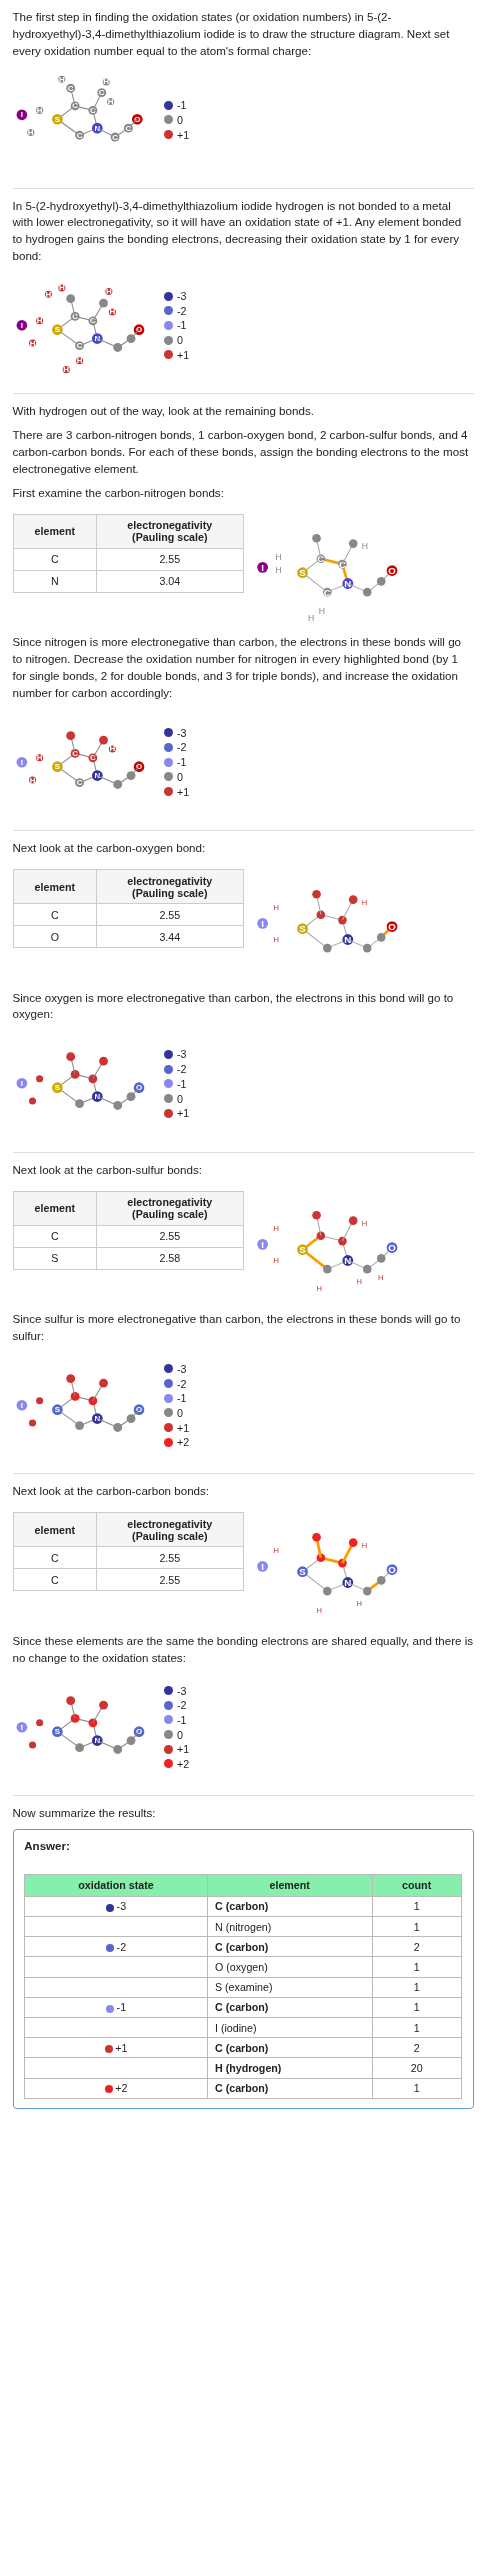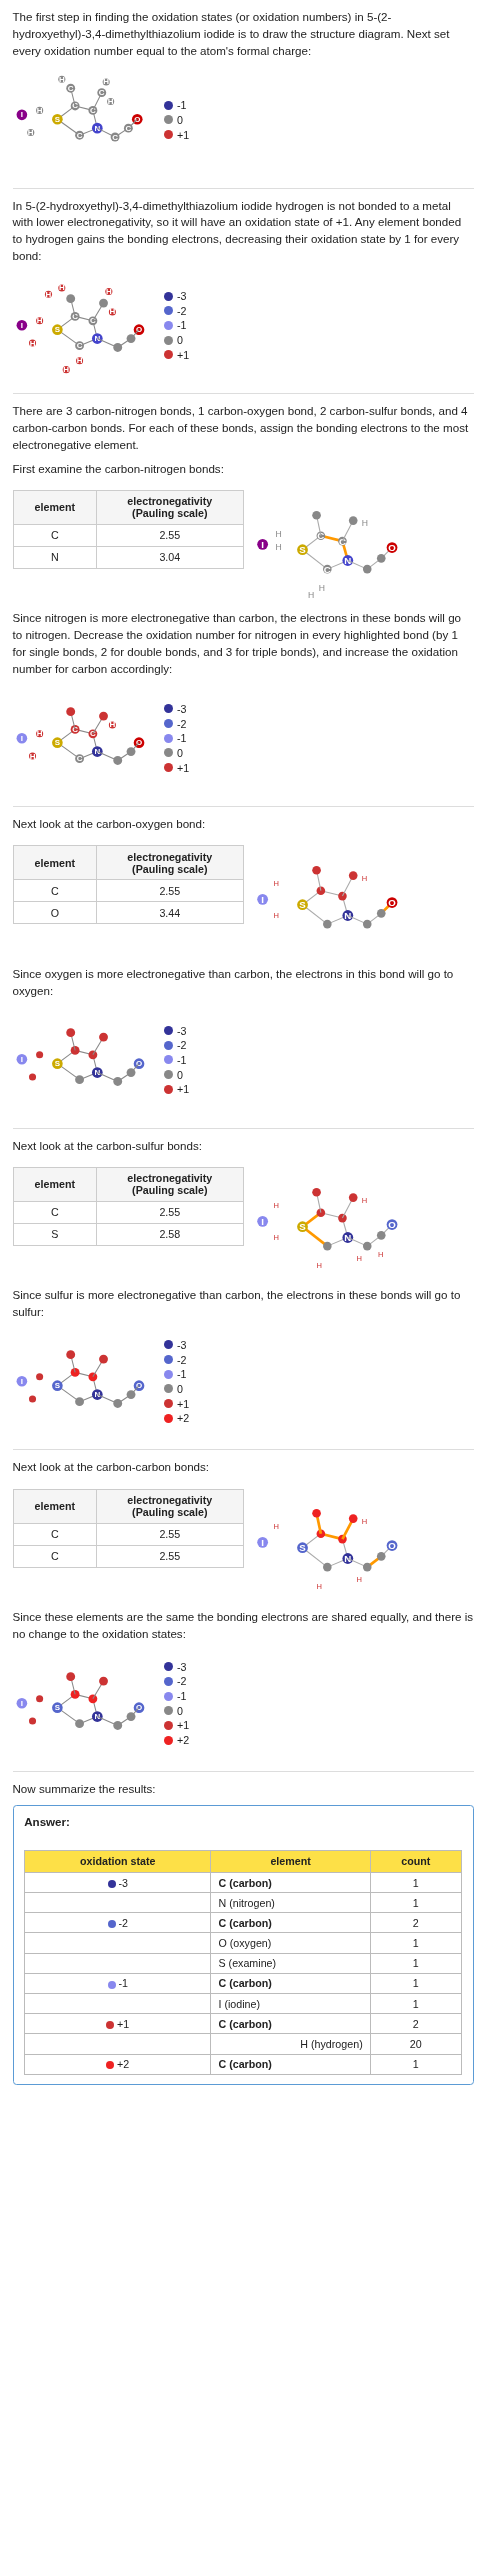--- a/index.html
+++ b/index.html
@@ -77,21 +77,21 @@
       font-weight: bold;
       margin-bottom: 22px;
       font-size: 11.6px;
     }
     table.answer-table {
       border-collapse: collapse;
       width: 100%;
       font-size: 10.7px;
     }
     table.answer-table th {
-      background: #fde047;
+      background: #86efac;
       border: 0.9px solid #bbb;
       padding: 4.5px 7.1px;
       text-align: center;
       font-weight: bold;
     }
     table.answer-table td {
       border: 0.9px solid #bbb;
       padding: 3.6px 7.1px;
       text-align: center;
     }
@@ -269,20 +269,21 @@
         <div class="dot" style="background:#cc3333"></div>
         <span>+1</span>
       </div>
     </div>
   </div>
 </div>
 
 <hr class="divider">
 
 <div class="section">
+  <p>With hydrogen out of the way, look at the remaining bonds.</p>
   <p>There are 3 carbon-nitrogen bonds, 1 carbon-oxygen bond, 2 carbon-sulfur bonds, and 4 carbon-carbon bonds. For each of these bonds, assign the bonding electrons to the most electronegative element.</p>
   <p>First examine the carbon-nitrogen bonds:</p>
 
   <div class="two-col">
     <table class="data-table">
       <thead>
         <tr>
           <th>element</th>
           <th>electronegativity<br>(Pauling scale)</th>
         </tr>
@@ -828,21 +829,21 @@
             <td style="text-align: left; margin-top: 32px;">I (iodine)</td>
             <td>1</td>
           </tr>
           <tr>
             <td><span class="dot-sm" style="background: rgb(204, 51, 51);"></span>+1</td>
             <td style="text-align: left;"><b>C (carbon)</b></td>
             <td>2</td>
           </tr>
           <tr>
             <td></td>
-            <td style="text-align: right;">H (hydrogen)</td>
+            <td style="text-align: left; font-weight: bold;">H (hydrogen)</td>
             <td>20</td>
           </tr>
           <tr>
             <td><span class="dot-sm" style="background: rgb(238, 34, 34);"></span>+2</td>
             <td style="text-align: left;"><b>C (carbon)</b></td>
             <td>1</td>
           </tr>
         </tbody>
     </table>
   </div>

